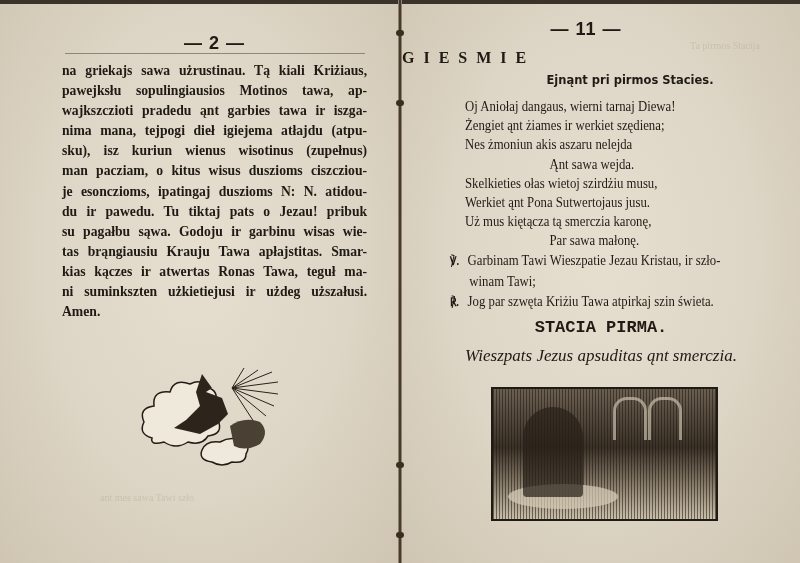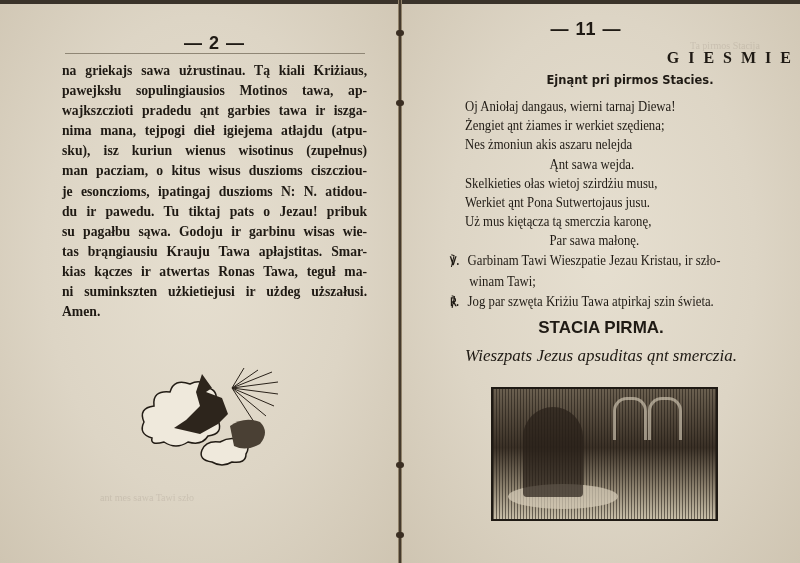--- a/index.html
+++ b/index.html
@@ -26,21 +26,21 @@
     .rule { position: absolute; height: 1px; background: #8f8675; }
     .body-text {
       position: absolute; left: 62px; top: 60px; width: 305px;
       font-family: "Liberation Serif", serif; font-weight: bold; font-size: 15.2px;
       line-height: 20.1px; text-align: justify; text-align-last: left;
       transform: scaleX(0.9); transform-origin: left top;
     }
     .body-text .line { display: block; white-space: nowrap; text-align: justify; text-align-last: justify; width: 339px; }
     .body-text .line.last { text-align-last: left; }
     .title {
-      position: absolute; left: 402px; width: 398px; text-align: right; top: 49px;
+      position: absolute; left: 402px; width: 398px; text-align: left; top: 49px;
       font-family: "Liberation Serif", serif; font-weight: bold; font-size: 16px; letter-spacing: 9px;
     }
     .subtitle {
       position: absolute; left: 402px; width: 456px; text-align: center; top: 73px;
       font-family: "DejaVu Sans", sans-serif; font-weight: bold; font-size: 11.5px;
     }
     .verse {
       position: absolute; left: 465px; top: 97px;
       font-family: "Liberation Serif", serif; font-size: 14.5px; line-height: 19.2px;
       transform: scaleX(0.88); transform-origin: left top;
@@ -50,21 +50,21 @@
     .resp {
       position: absolute; left: 450px; top: 250px;
       font-family: "Liberation Serif", serif; font-size: 14.5px; line-height: 20px;
       transform: scaleX(0.88); transform-origin: left top;
     }
     .resp .row { white-space: nowrap; }
     .resp .sym { display: inline-block; width: 20px; font-weight: bold; font-size: 12px; }
     .resp .cont { padding-left: 22px; }
     .station {
       position: absolute; left: 402px; width: 398px; text-align: center; top: 318px;
-      font-family: Liberation Sans, sans-serif; font-weight: bold; font-size: 17px;
+      font-family: Liberation Mono, monospace; font-weight: bold; font-size: 17px;
     }
     .station-sub {
       position: absolute; left: 402px; width: 398px; text-align: center; top: 346px;
       font-family: "Liberation Serif", serif; font-style: italic; font-size: 17px;
     }
     .engraving {
       position: absolute; left: 491px; top: 387px; width: 223px; height: 130px;
       background:
         repeating-linear-gradient(90deg, rgba(30,24,18,.55) 0 1px, transparent 1px 3px),
         linear-gradient(180deg, #6b6050 0%, #3a3026 45%, #8a7f6c 75%, #c9bfa9 100%);

